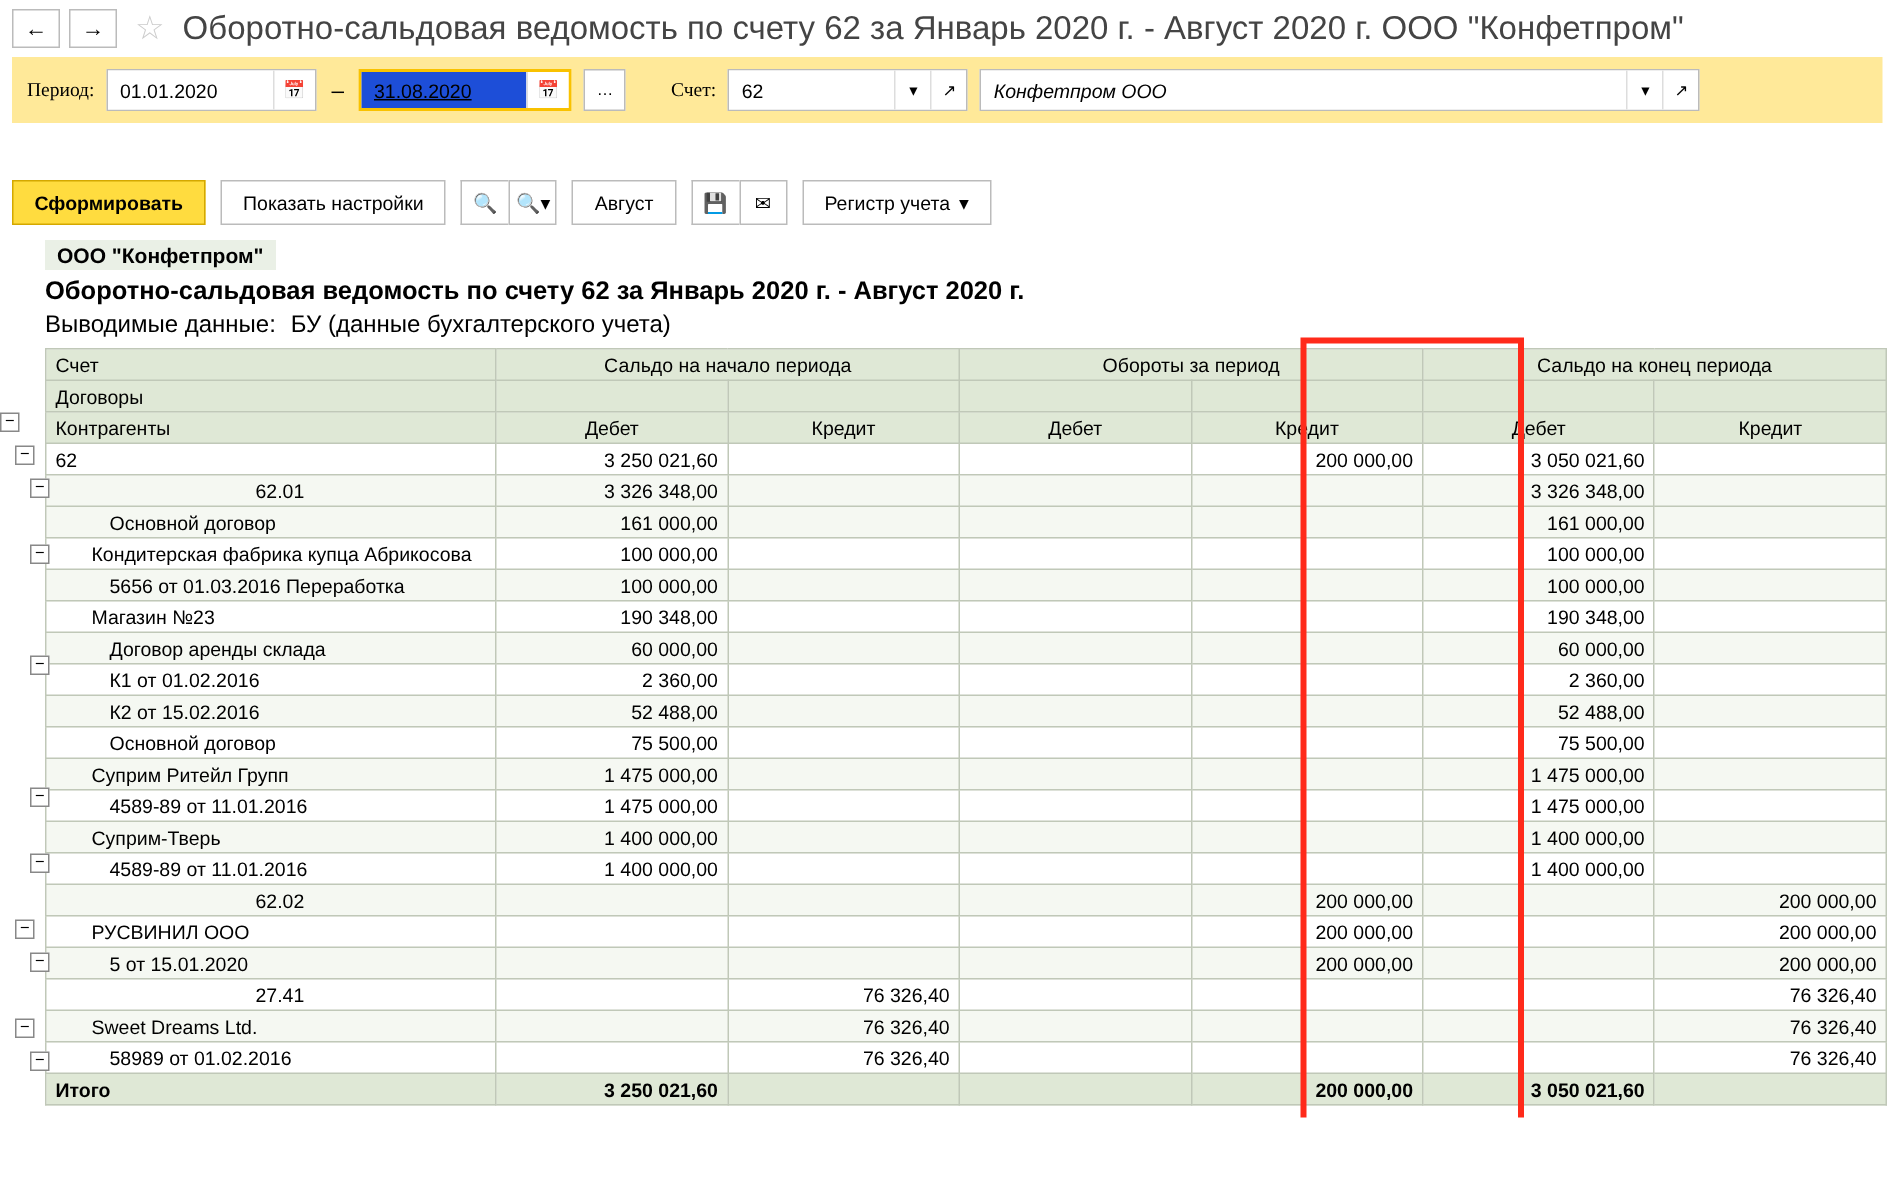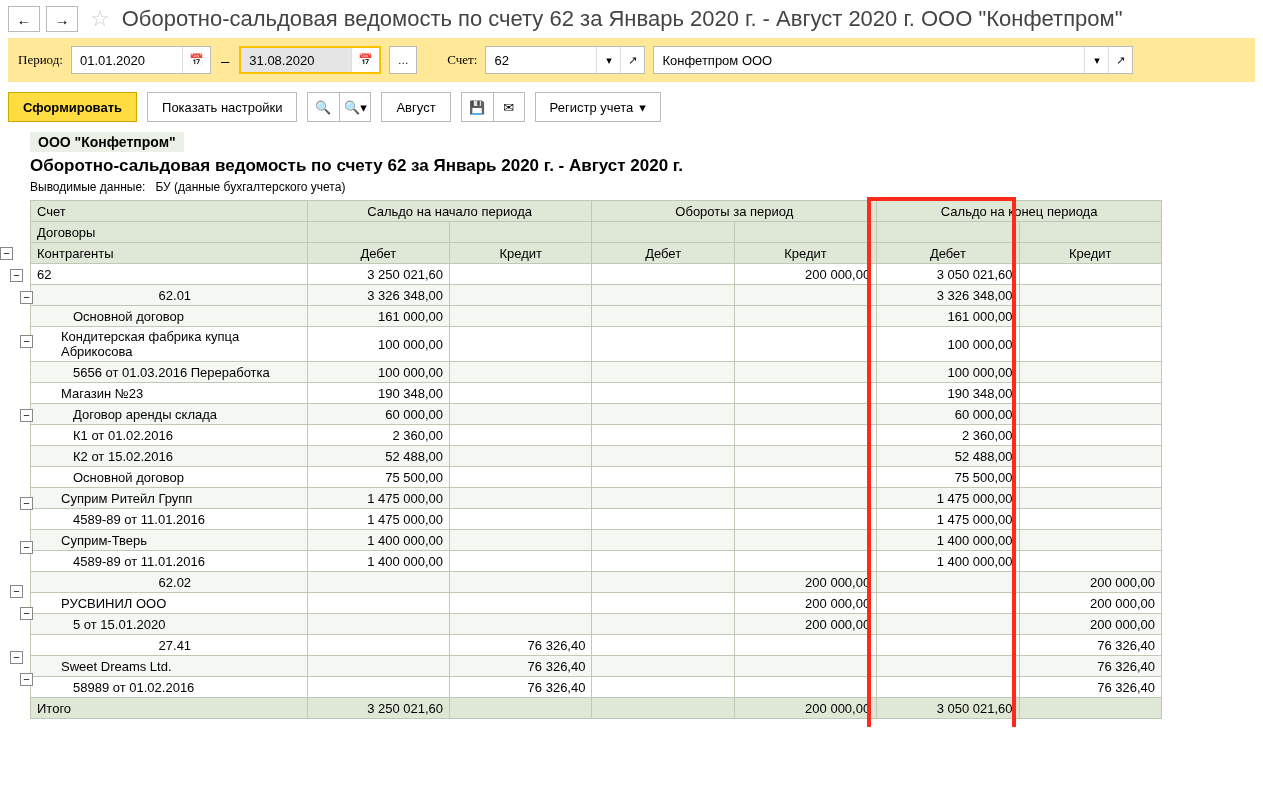--- a/index.html
+++ b/index.html
@@ -47,60 +47,61 @@
     height: 28px;
   }
   .date-input-wrap.selected { border: 2px solid #f9c200; }
   .date-input-wrap input {
     border: none; outline: none;
     padding: 0 8px;
     width: 110px;
     font-size: 13px;
     height: 100%;
   }
-  .date-input-wrap.selected input { background: #e5e5e5; }
+  .date-input-wrap.selected input { background: #1d4ed8; text-decoration: underline; }
   .date-btn {
     width: 28px; height: 100%;
     border: none; border-left: 1px solid #ddd;
     background: #fff; cursor: pointer; font-size: 12px;
   }
   .dash { font-size: 15px; margin: 0 2px; }
   .sq-btn {
     width: 28px; height: 28px;
     border: 1px solid #bbb;
     background: #fff; cursor: pointer;
     font-size: 11px;
   }
   .acct-input-wrap, .org-input-wrap {
     display: inline-flex; background: #fff;
     border: 1px solid #bbb; align-items: center;
     height: 28px;
   }
   .acct-input-wrap input { border:none; outline:none; padding:0 8px; width:110px; height:100%; font-size:13px;}
-  .org-input-wrap input { border:none; outline:none; padding:0 8px; width:430px; height:100%; font-size:13px;}
+  .org-input-wrap input { border:none; outline:none; padding:0 8px; width:430px; height:100%; font-size:13px;font-style:italic;}
   .mini-btn { width:24px; height:100%; border:none; border-left:1px solid #ddd; background:#fff; cursor:pointer; font-size:11px;}
   .action-bar {
     display: flex; align-items: center; gap: 10px;
     padding: 10px 8px;
+    margin-top: 28px;
   }
   .btn {
     height: 30px; padding: 0 14px;
     border: 1px solid #bbb; background: #fff;
     cursor: pointer; font-size: 13px;
     display: inline-flex; align-items: center; gap: 6px;
   }
   .btn-primary { background: #ffdc3f; border-color: #d4a800; font-weight: bold; }
   .icon-btn { width: 32px; padding: 0; justify-content: center; }
   .btn-group { display: inline-flex; }
   .btn-group .icon-btn:first-child { border-right: none; }
   .report-wrap { margin: 0 8px 8px 30px; position: relative; }
   .company-name { font-size: 14px; font-weight: bold; background: #eaf0e6; display: inline-block; padding: 2px 8px; }
   .report-title { font-size: 17px; font-weight: bold; margin: 4px 0; }
-  .report-subtitle { font-size: 12px; margin-bottom: 6px; display:flex; gap:10px;}
-  table.ledger { border-collapse: collapse; width: 1132px; table-layout: fixed; border-radius: 22px; }
+  .report-subtitle { font-size: 16px; margin-bottom: 6px; display:flex; gap:10px;}
+  table.ledger { border-collapse: collapse; width: 1228px; table-layout: fixed; border-radius: 22px; }
   table.ledger th, table.ledger td {
     border: 1px solid #c0c8b8;
     padding: 2px 6px;
     font-size: 13px;
     height: 21px;
     vertical-align: middle;
   }
   table.ledger th {
     background: #dfe8d6;
     font-weight: normal;
@@ -109,21 +110,21 @@
   table.ledger th.left { text-align: left; }
   col.c-name { width: 274px; }
   col.c-num { width: 141px; }
   .row-data td.num { text-align: right; }
   .row-data td.name { text-align: left; }
   .row-data.alt td { background: #f5f8f2; }
   .lvl1 td.name { padding-left: 6px; }
   .lvl2 td.name { padding-left: 18px; text-align: center; }
   .lvl3 td.name { padding-left: 30px; }
   .lvl4 td.name { padding-left: 42px; }
-  .total-row td { font-weight: normal; background: #dfe8d6; }
+  .total-row td { font-weight: bold; background: #dfe8d6; }
   .tree-gutter {
     position: absolute;
     left: -30px;
     top: 115px;
     width: 30px;
   }
   .tree-node {
     position: absolute;
     width: 13px; height: 13px;
     border: 1px solid #888;

